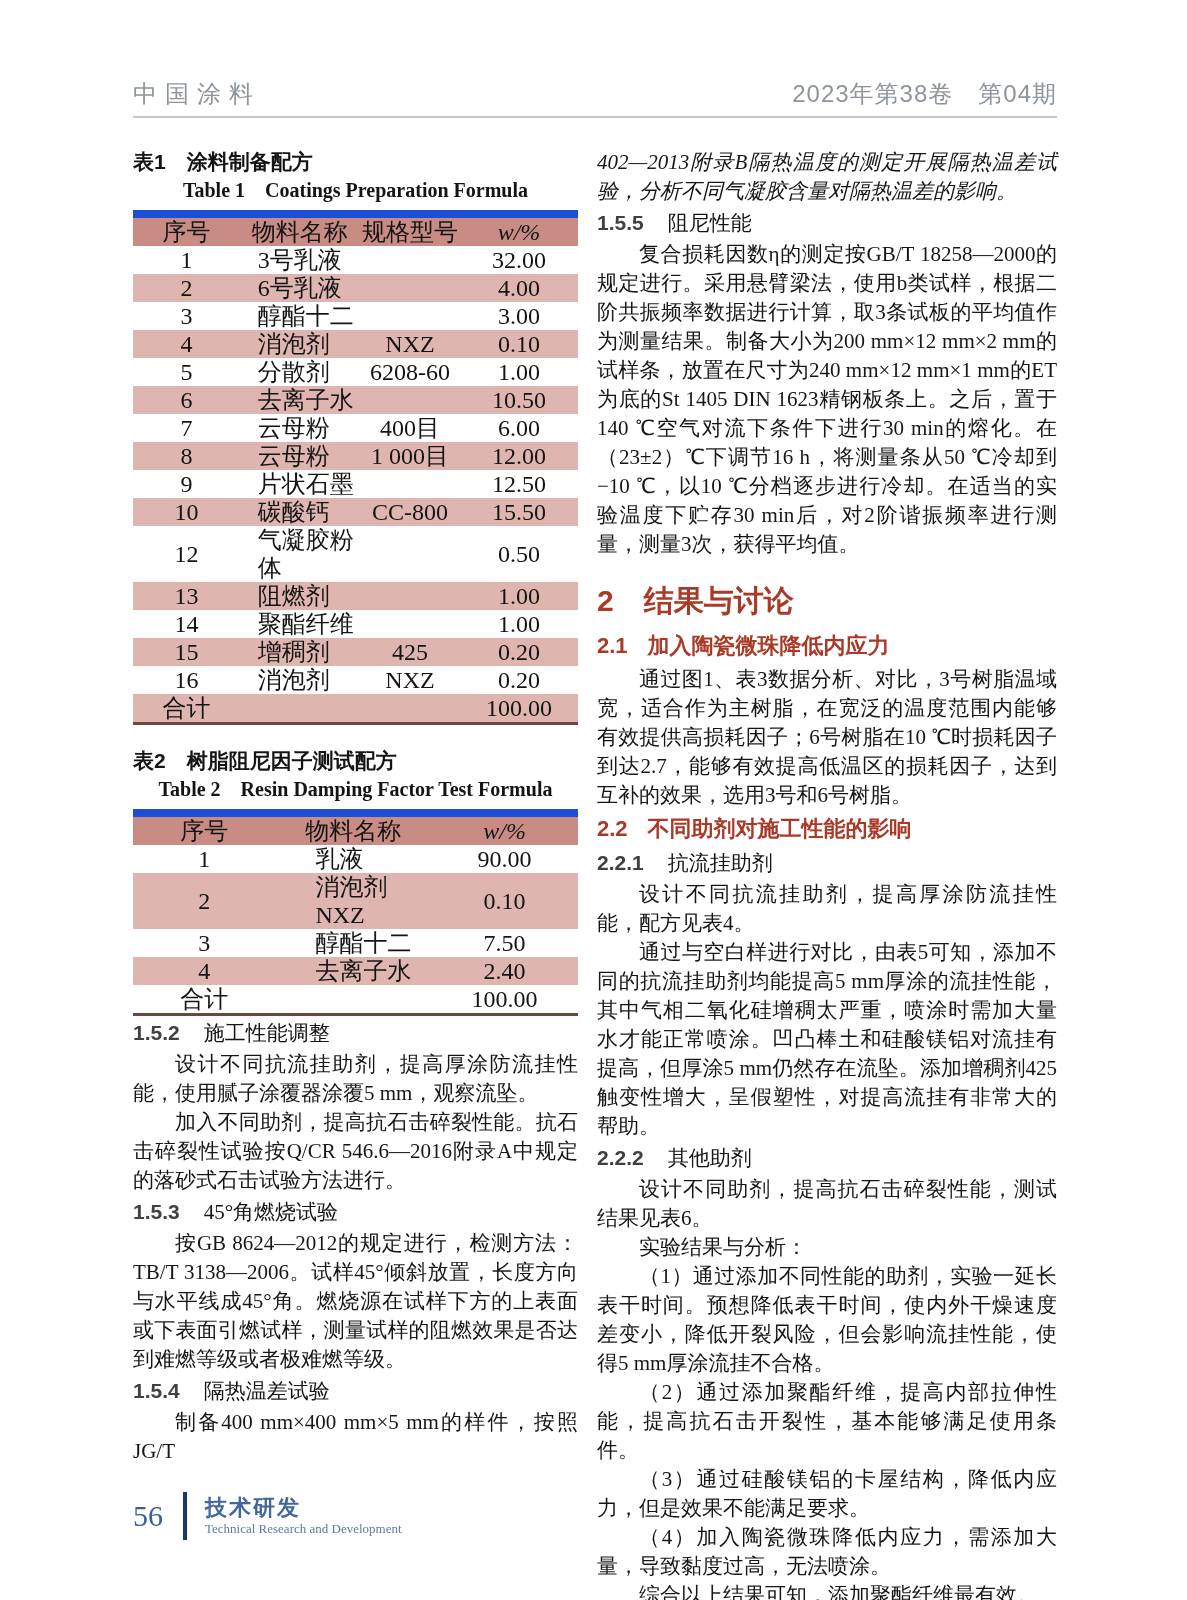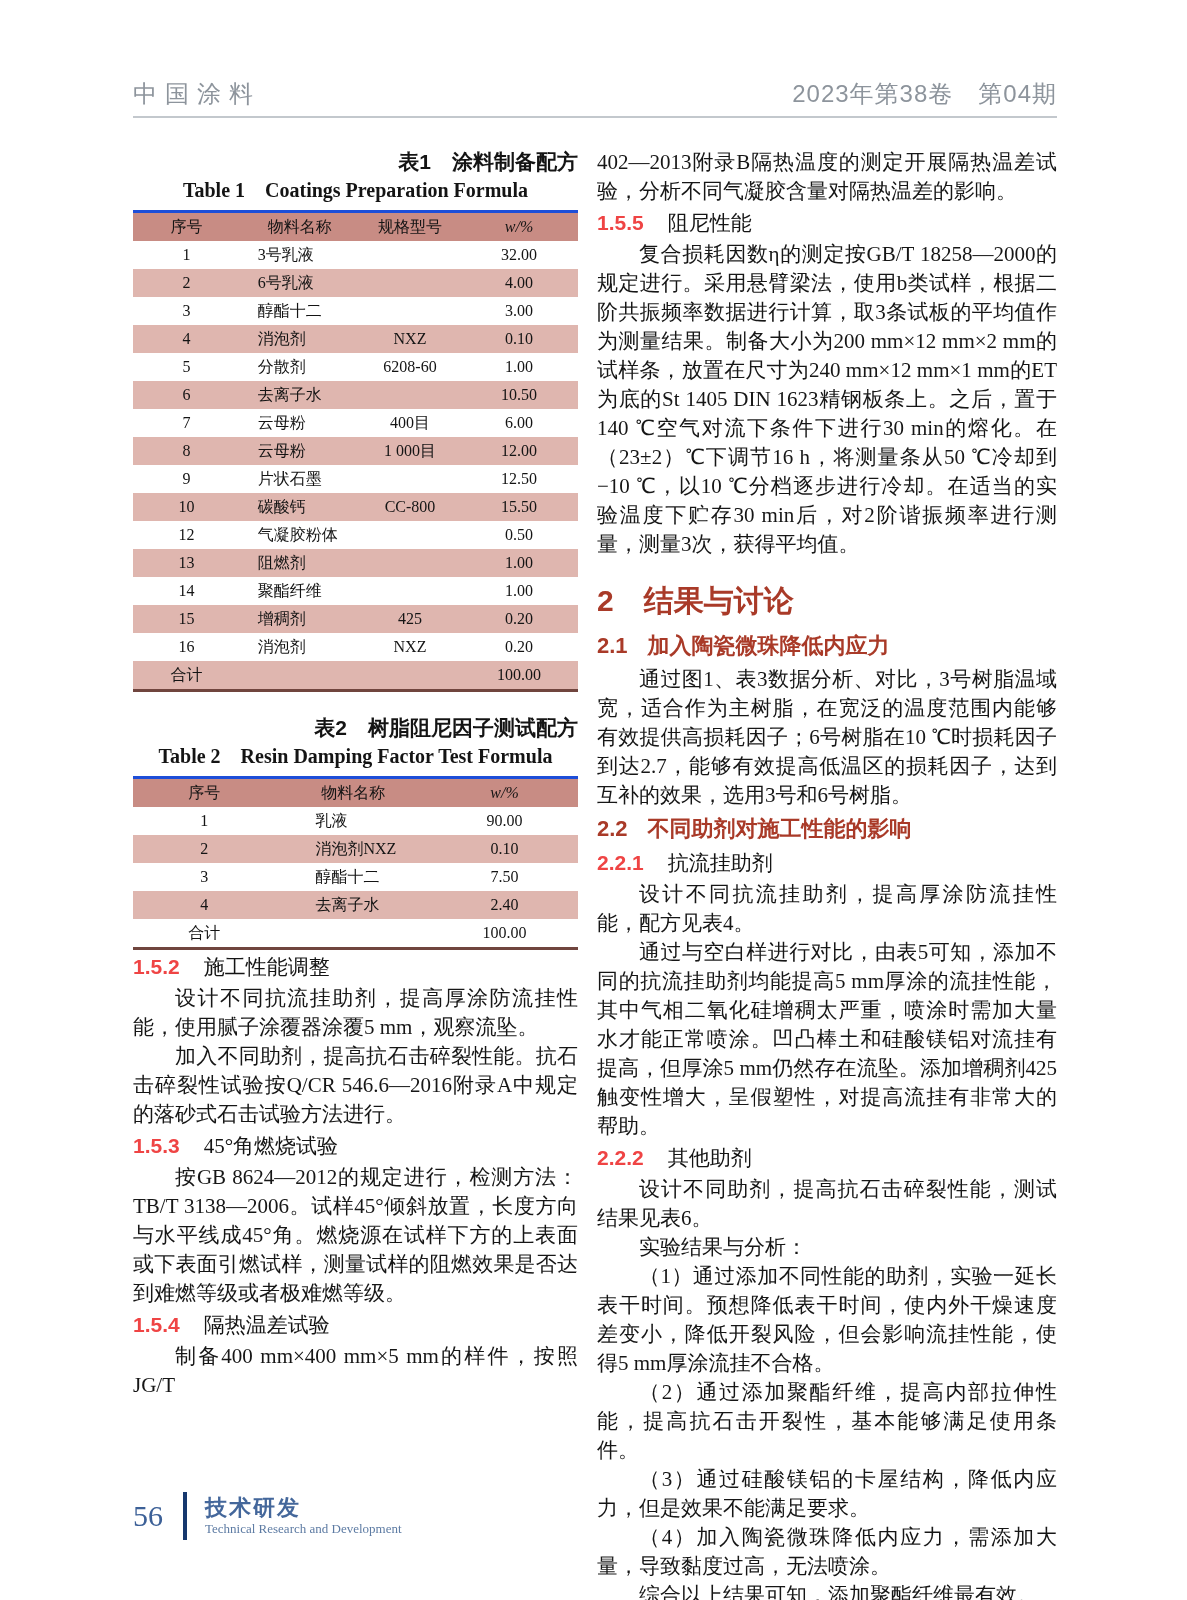--- a/index.html
+++ b/index.html
@@ -23,43 +23,43 @@
   
   .columns{display:flex;gap:19px;margin-top:30px;}
   .col-left{width:445px;flex:0 0 445px;}
   .col-right{width:460px;flex:0 0 460px;}
 
   
   .para{
     font-size:21px;line-height:29px;text-align:justify;
     margin:0;text-indent:2em;color:#161616;
   }
-  .noindent{text-indent:0;}
+  .noindent{text-indent:0;font-style:italic;}
   .mt{margin-top:28px;}
 
   
   .h3{font-size:21px;line-height:29px;margin:2px 0;}
-  .h3 .num{color:#ef4444;font-weight:bold;font-family:"Liberation Sans", sans-serif;margin-right:24px;}
+  .h3 .num{color:#404040;font-weight:bold;font-family:"Liberation Sans", sans-serif;margin-right:24px;}
   .h3 .ttl{color:#141414;}
   .h2red{font-size:22px;line-height:30px;margin:4px 0;font-weight:bold;
          font-family:"Liberation Sans", sans-serif;color:#a93a28;}
   .h2red .num{margin-right:20px;text-align:right;}
   .h1red{font-size:30px;line-height:40px;margin:22px 0 10px;font-weight:bold;
          font-family:"Liberation Sans", sans-serif;color:#a93a28;}
   .h1red .num{margin-right:30px;}
 
   
-  .tbl-title{text-align:right;font-size:21px;line-height:27px;font-weight:bold;
+  .tbl-title{text-align:left;font-size:21px;line-height:27px;font-weight:bold;
              font-family:"Liberation Sans", sans-serif;margin:0;}
   .tbl-sub{text-align:center;font-size:20px;line-height:26px;font-weight:bold;
            font-family:"Liberation Serif", serif;margin:2px 0 7px;}
   table.formula{
     width:100%;border-collapse:collapse;
-    border-top:3px solid #1d4ed8;border-bottom:3px solid #70453e;
-    font-size:16px;
+    border-top:8px solid #1d4ed8;border-bottom:3px solid #70453e;
+    font-size:24px;
   }
   table.formula th, table.formula td{
     height:28px;line-height:28px;padding:0;text-align:center;font-weight:normal;
   }
   table.formula thead tr{background:#c88c84;}
   table.formula tbody tr:nth-child(even){background:#dfb6af;}
   table.formula th:last-child{font-style:italic;font-family:"Liberation Serif", serif;}
   #table1 td:nth-child(2){text-align:left;padding-left:18px;}
   #table2 td:nth-child(2){text-align:left;padding-left:40px;}
   .tbl-block{margin-top:14px;}

